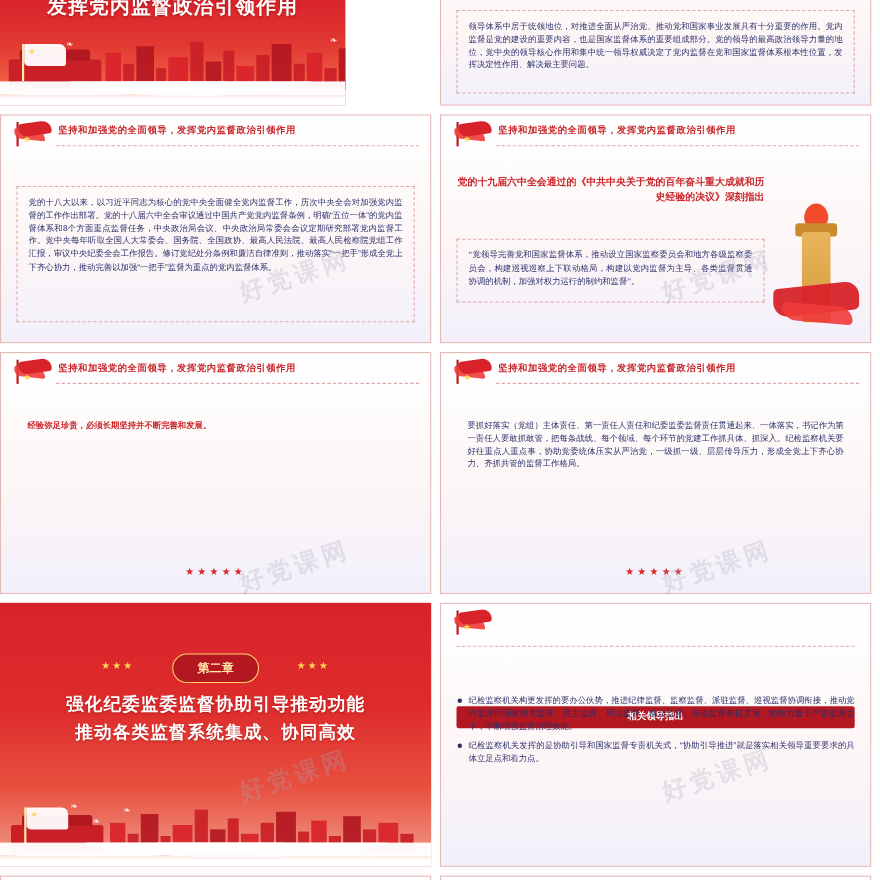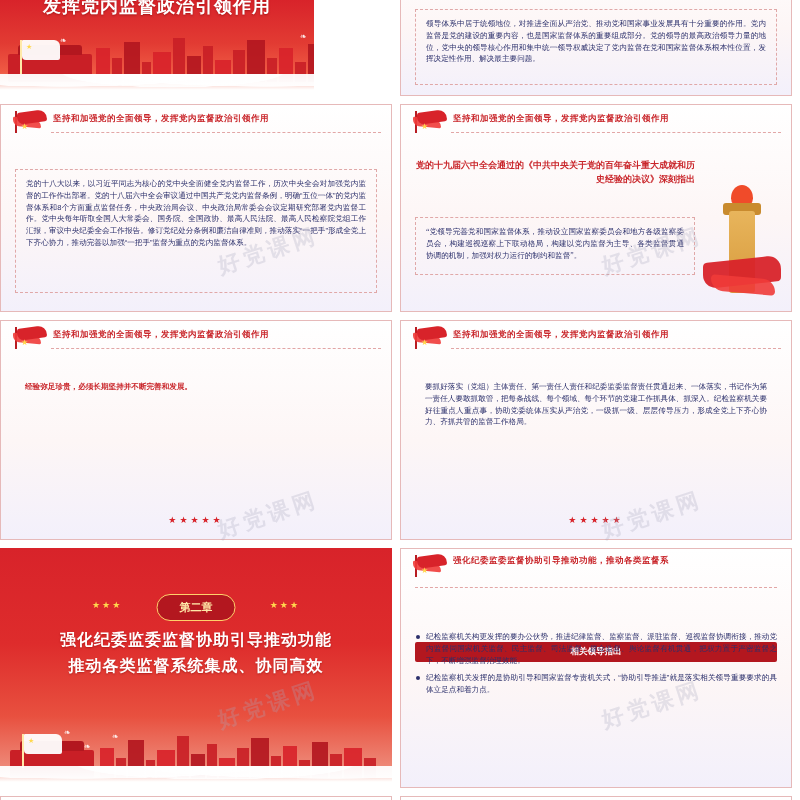--- a/index.html
+++ b/index.html
@@ -395,21 +395,20 @@
 </div>
 
 <div class="page slide" id="slide6">
   <div class="slide-head" style="height:46px;">
     <div class="emblem">
       <div class="pole"></div>
         <div class="flag2"></div>
         <div class="flag"></div>
         <div class="star">★</div>
     </div>
-    <div class="head-title" style="top:6px;">强化纪委监委监督协助引导推动功能，推动各类监督系</div>
     <div class="head-rule" style="top:38px;left:14px;right:14px;"></div>
   </div>
   <div class="card-head" style="top:58px;margin-top:35px;">相关领导指出</div>
   <div class="bullets" style="top:82px;">
     <div class="bullet">纪检监察机关构更发挥的要办公伙势，推进纪律监督、监察监督、派驻监督、巡视监督协调衔接，推动党内监督同国家机关监督、民主监督、司法监督、群众监督、舆论监督有机贯通，把权力置于严密监督之下，不断增强监督治理效能。</div>
     <div class="bullet">纪检监察机关发挥的是协助引导和国家监督专责机关式，“协助引导推进”就是落实相关领导重要要求的具体立足点和着力点。</div>
   </div>
 </div>
 
 <div class="page slide" id="slide7"></div>

